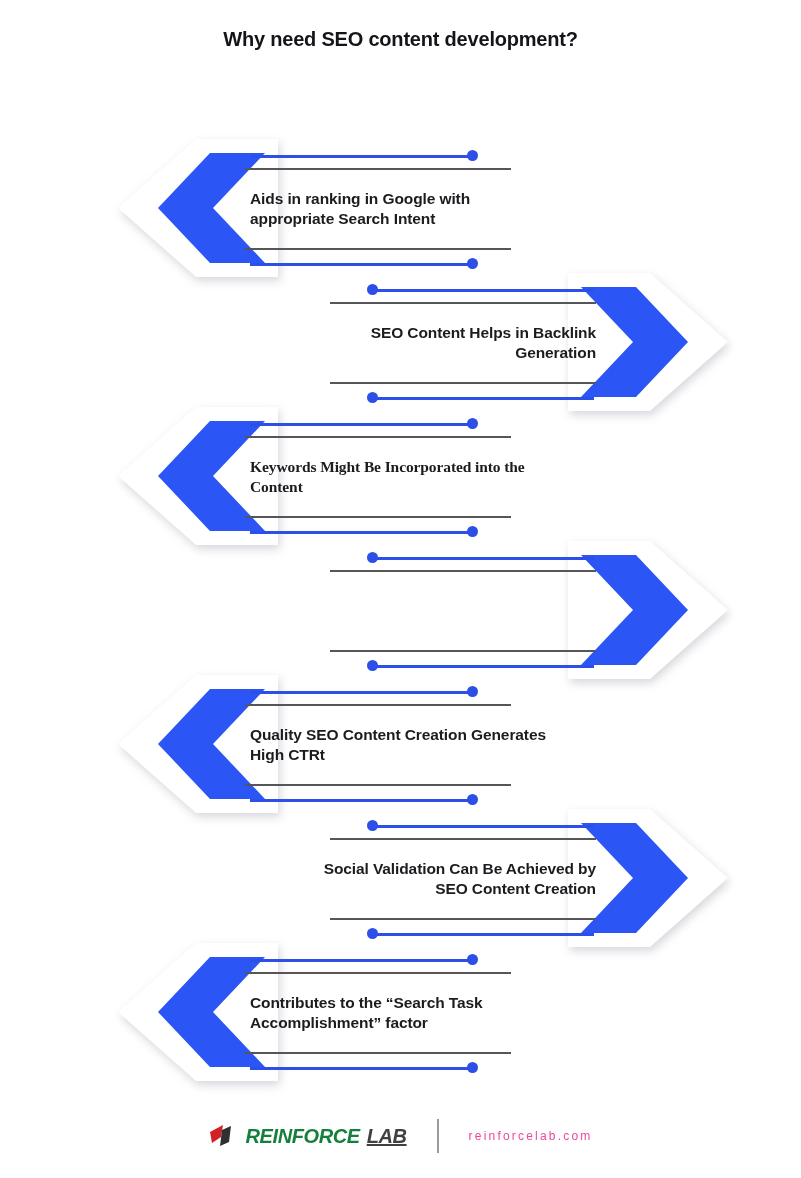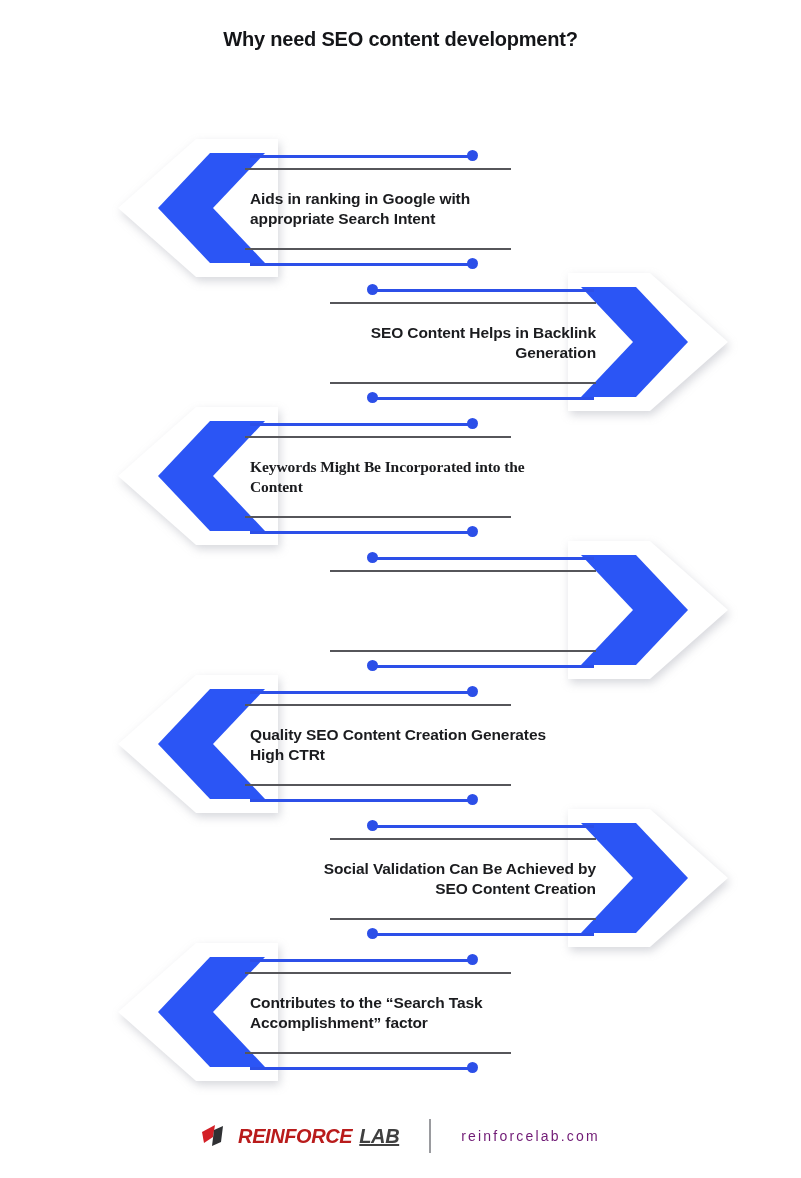--- a/index.html
+++ b/index.html
@@ -132,31 +132,31 @@
     display: flex;
     align-items: center;
     gap: 7px;
   }
   .brand-word {
     font-size: 20px;
     font-weight: bold;
     font-style: italic;
     letter-spacing: -0.4px;
   }
-  .brand-word.red  { color: #b91c1c; }
+  .brand-word.red  { color: #15803d; }
   .brand-word.dark { color: #404040; text-decoration: underline; }
   .divider {
     width: 2px;
     height: 34px;
     background: #9a9b9f;
   }
   .site {
-    font-size: 14px;
+    font-size: 12px;
     letter-spacing: 2.2px;
-    color: #701a75;
+    color: #ec4899;
   }
 </style>
 </head>
 <body>
 
 <div class="title">Why need SEO
 content development?</div>
 
 <div class="flow">
     <div class="row left" style="top: 133px;">

